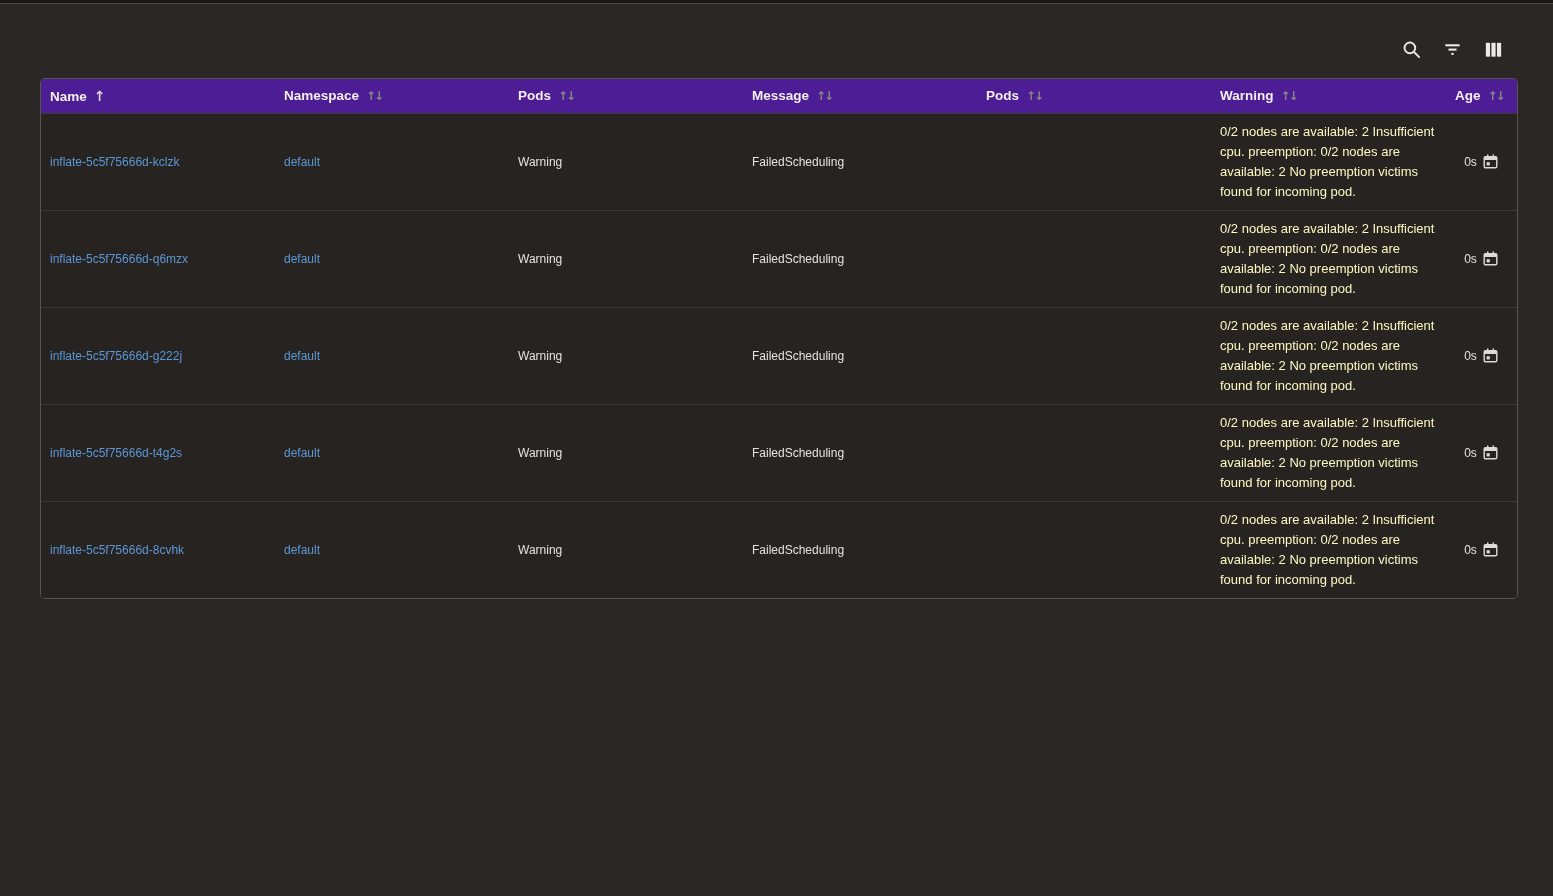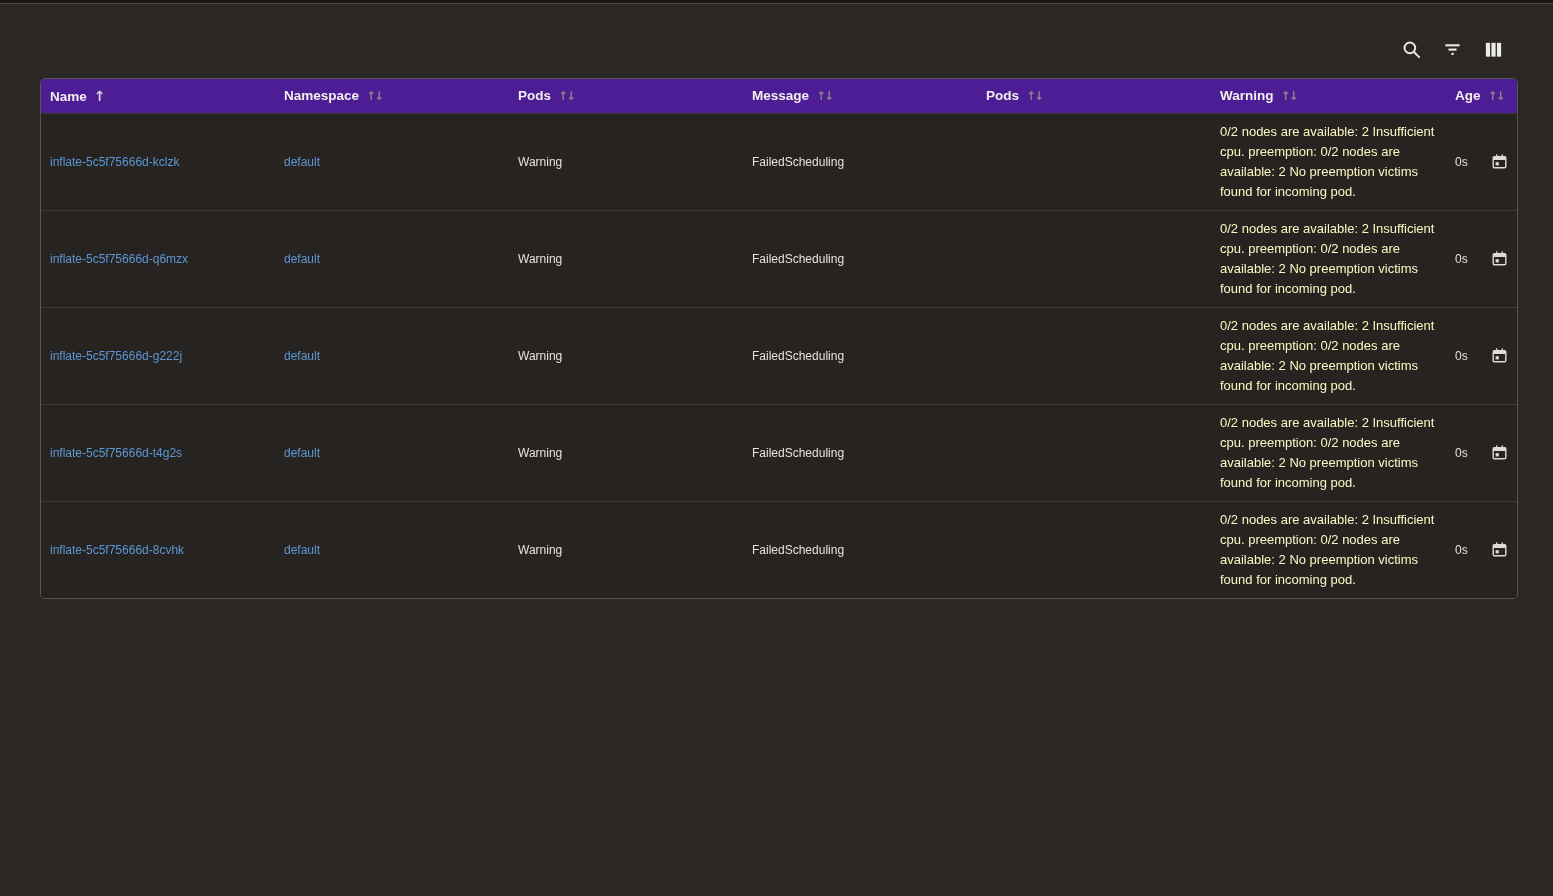--- a/index.html
+++ b/index.html
@@ -103,21 +103,21 @@
   }
   td.c-message {
     font-size: 13px;
     line-height: 20px;
     padding-right: 7px;
     color: #fef9c3;
   }
   .age-wrap {
     display: flex;
     align-items: center;
-    justify-content: space-between;
+    justify-content: center;
     gap: 6px;
     padding-right: 10px;
   }
   .age-wrap svg { display: block; flex: none; }
 </style>
 </head>
 <body>
 
 <div class="top-strip"></div>
 

